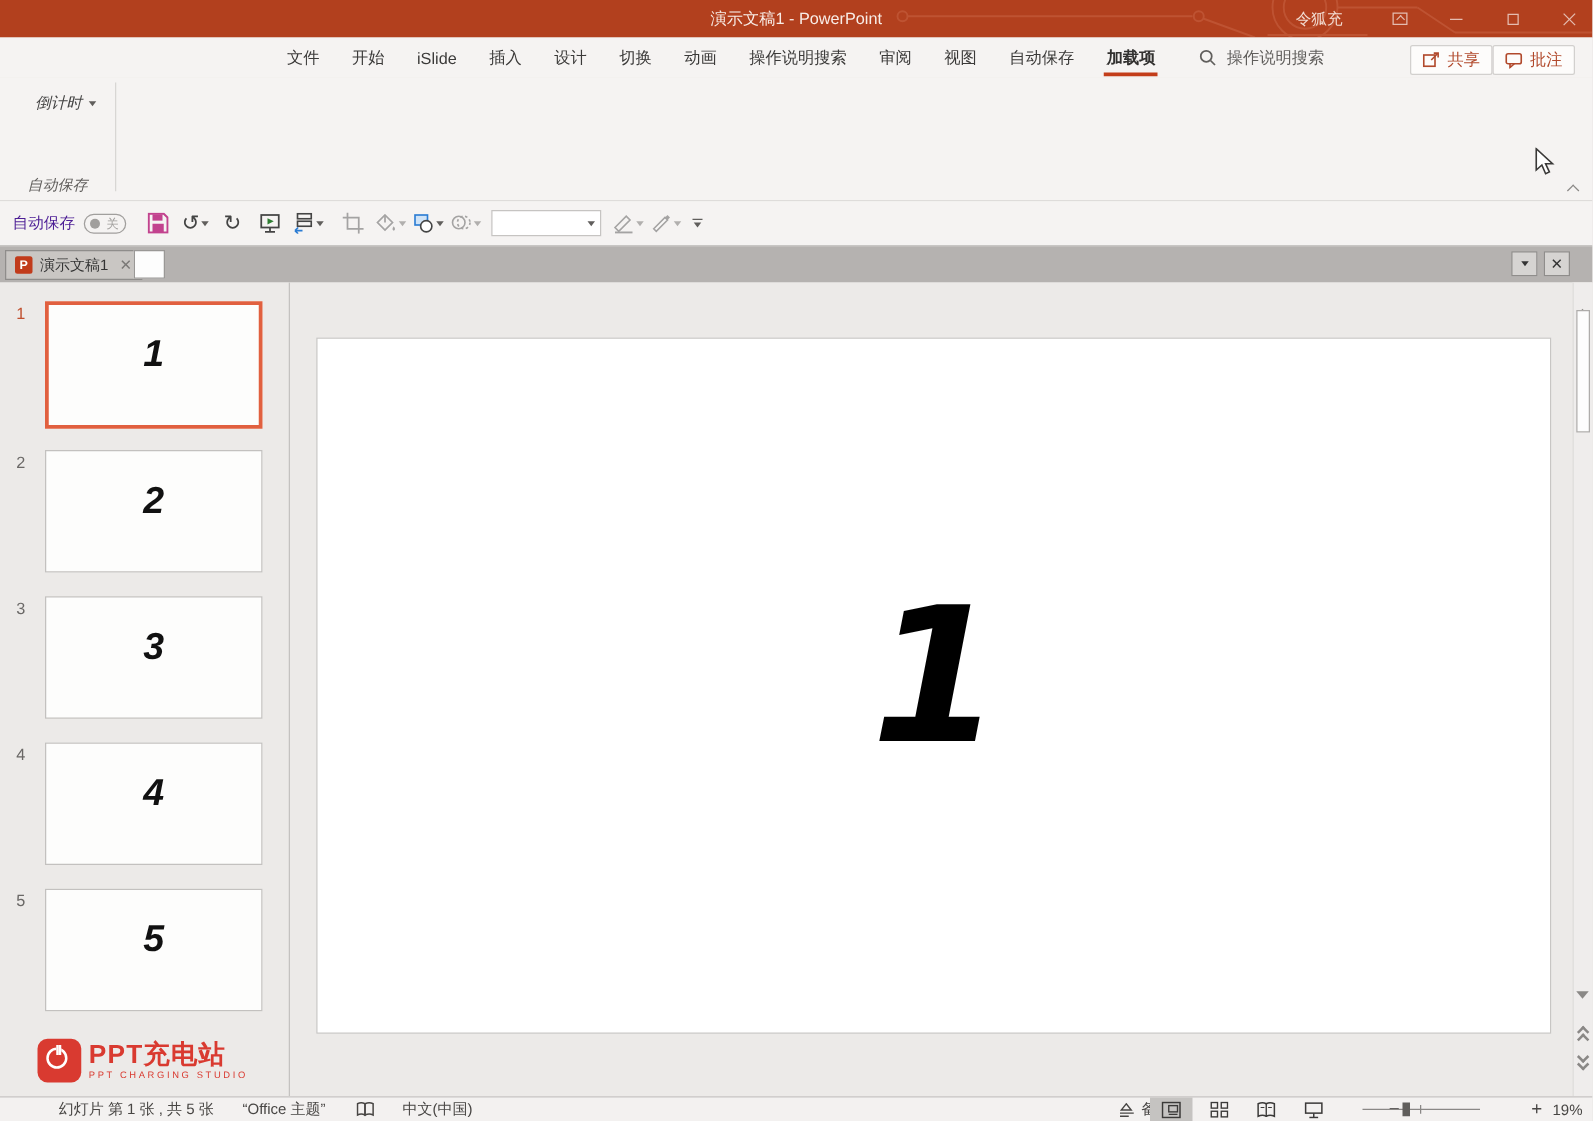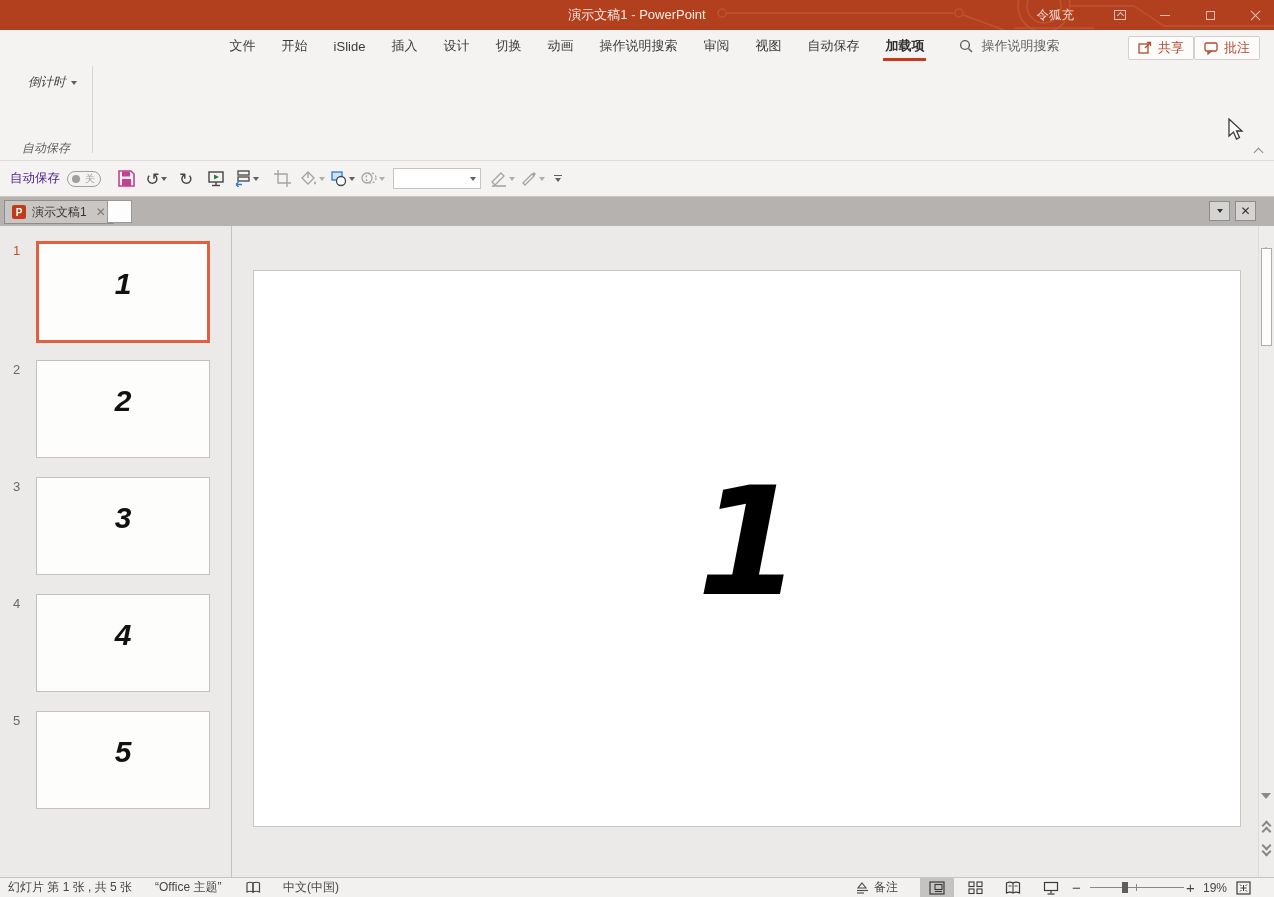--- a/index.html
+++ b/index.html
@@ -110,21 +110,21 @@
   #sb-thumb { position:absolute; left:2px; top:22px; width:11px; height:98px; background:#fdfdfd; border:1px solid #aeacaa; }
   .chev2 { position:absolute; left:2px; width:12px; height:16px; }
   .chev2 span { position:absolute; left:2px; width:7px; height:7px; border-left:2px solid #8a8886; border-top:2px solid #8a8886; }
   #prev-slide { top:594px; } #next-slide { top:616px; }
   #prev-slide span { transform:rotate(45deg); } #prev-slide .c1{top:2px}  #prev-slide .c2{top:8px}
   #next-slide span { transform:rotate(225deg); } #next-slide .c1{top:0px} #next-slide .c2{top:6px}
 
   
   #statusbar { position:absolute; bottom:0; left:0; right:0; height:20px; background:#f3f1f0; border-top:1px solid #c6c4c2;
                font-size:12px; color:#484644; }
-  .sb-item { position:absolute; top:0; height:19px; display:flex; align-items:center; }
+  .sb-item { position:absolute; top:0; height:19px; display:flex; align-items:center;margin-left:39px; }
   #sb-slideinfo { left:8px; }  #sb-theme { left:155px; } #sb-acc { left:246px; } #sb-lang { left:283px; }
   #sb-notes { left:856px; } #sb-notes svg { margin-right:5px; }
   .viewbtn { position:absolute; top:0; width:34px; height:19px; display:flex; align-items:center; justify-content:center; }
   .viewbtn.selected { background:#c5c3c1; }
   #view-normal { left:920px; } #view-sorter { left:958px; } #view-reading { left:996px; } #view-show { left:1034px; }
   #zoom-out { left:1072px; width:14px; } #zoom-in { left:1186px; width:14px; }
   .zoomsign { font-size:15px; color:#484644; }
   #zoom-track { position:absolute; left:1090px; top:9px; width:94px; height:1px; background:#8a8886; }
   #zoom-track .mid { position:absolute; left:46px; top:-3px; width:1px; height:7px; background:#8a8886; }
   #zoom-thumb { position:absolute; left:32px; top:-5px; width:6px; height:11px; background:#605e5c; }
@@ -342,20 +342,30 @@
         <span class="thumb-text">4</span>
       </div>
   </div>
   <div class="thumb-row" style="top:485px">
     <span class="thumb-num">5</span>
     <div class="thumb-box">
         <span class="thumb-text">5</span>
       </div>
   </div>
 
+  <div id="logo">
+    <div id="logo-icon">
+      <span class="ring"></span>
+        <span class="plug"></span>
+    </div>
+    <div id="logo-text">
+      <div class="t1">PPT充电站</div>
+      <div class="t2">PPT CHARGING STUDIO</div>
+    </div>
+  </div>
 
   <div id="panel-divider"></div>
 
   <div id="canvas">
     <div id="slide">
       <div id="slide-text">1</div>
     </div>
   </div>
 
   <div id="vscroll">

